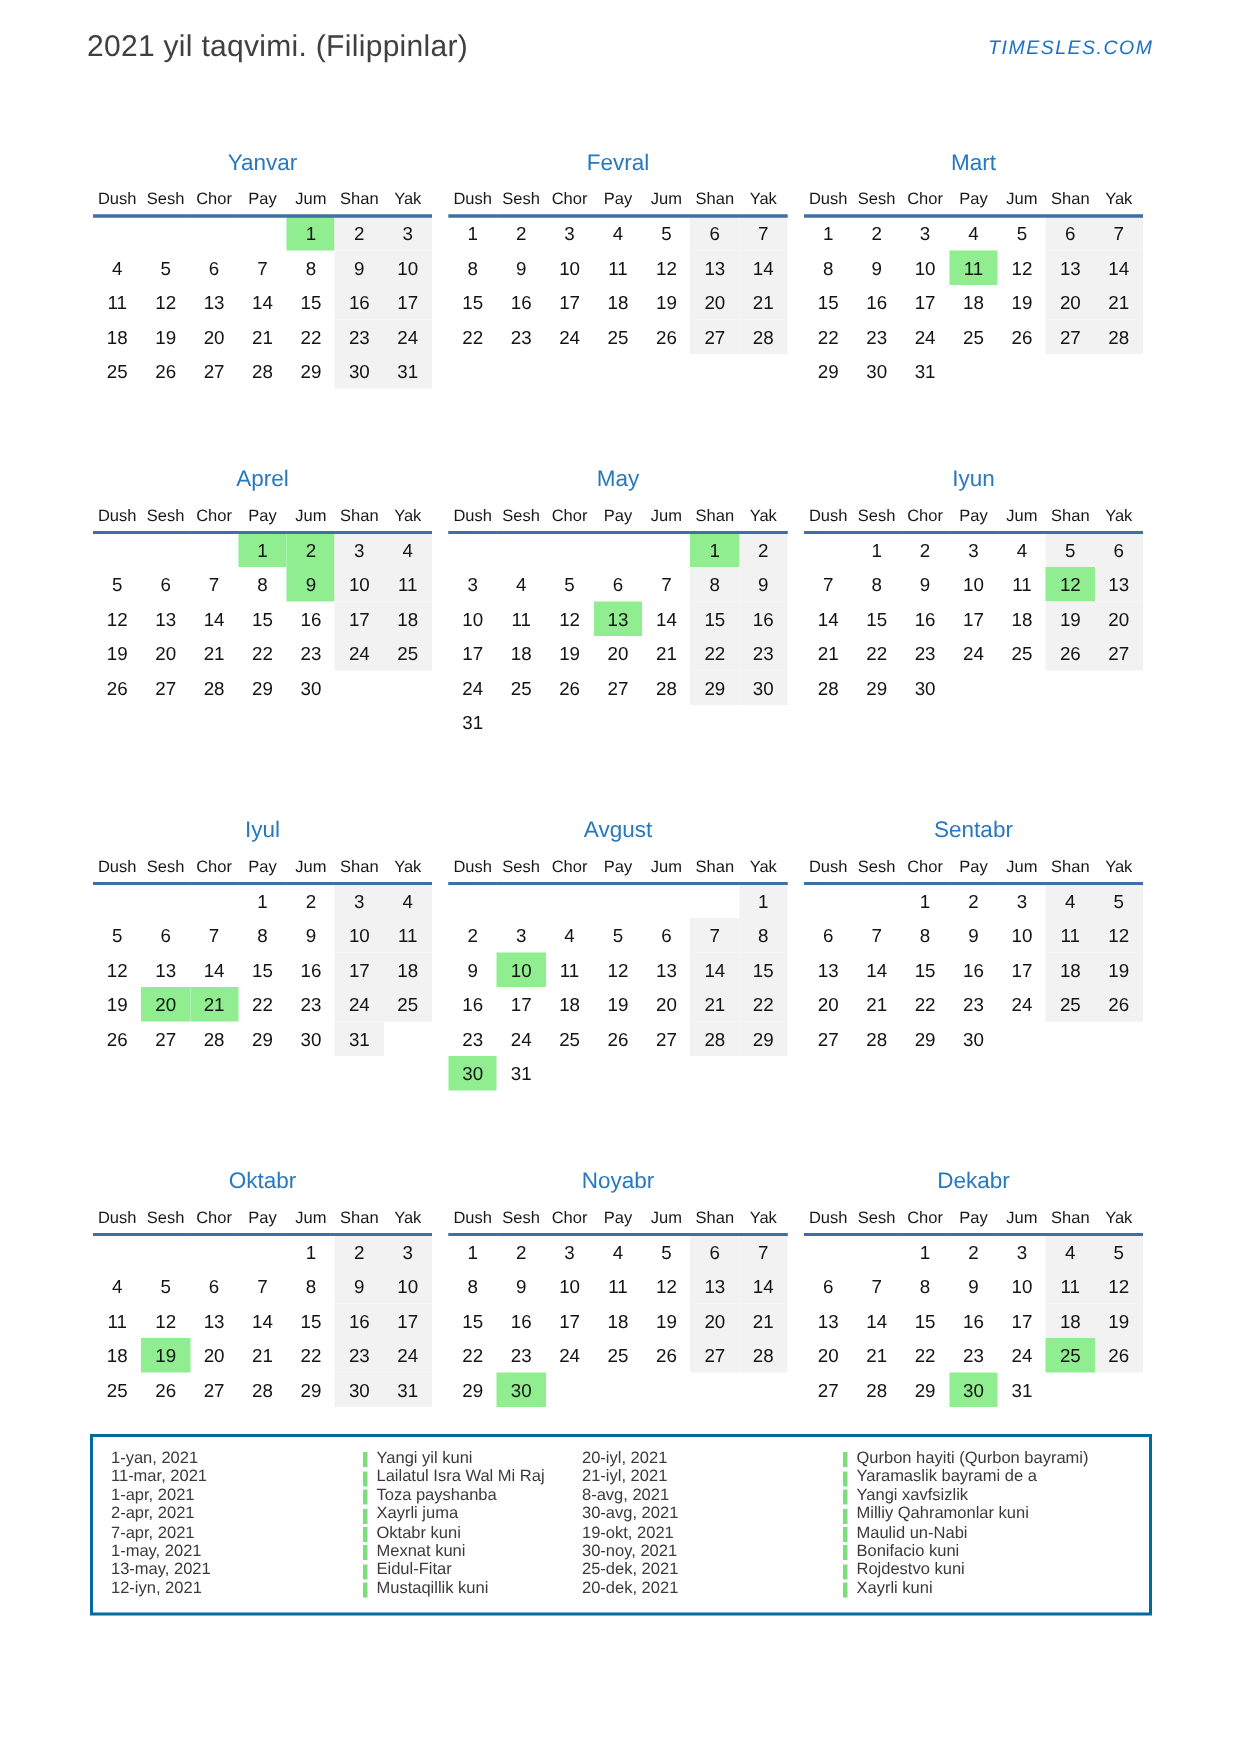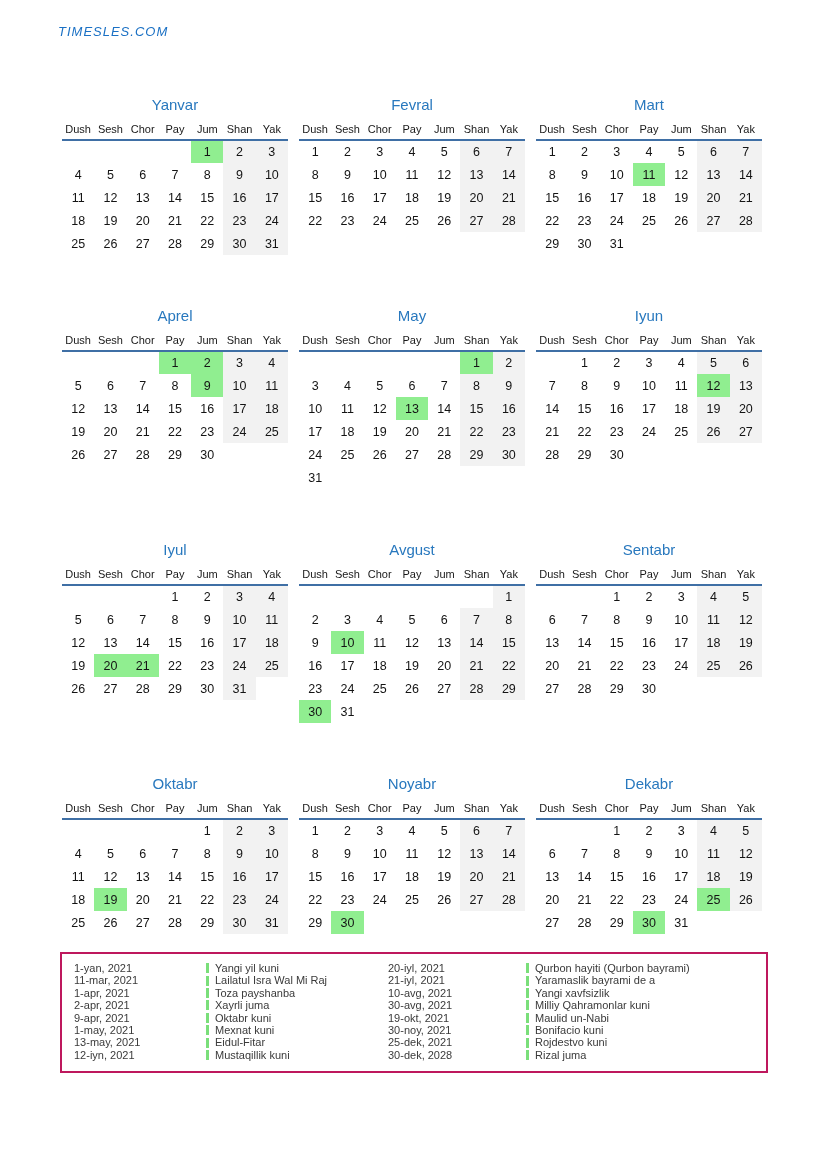--- a/index.html
+++ b/index.html
@@ -69,51 +69,52 @@
     height:23px;
     text-align:center;
     font-size:12.5px;
     color:#141414;
   }
   table.month-table td.weekend{background:var(--weekend-gray);}
   table.month-table td.holiday{background:var(--holiday-green);}
   .legend-box{
     margin:18px 0 0 60px;
     width:708px;
-    border:2px solid #be185d;
+    border:2px solid #0369a1;
     padding:8px 4px 10px 12px;
   }
   .legend-grid{
     display:grid;
     grid-template-columns:132px 182px 138px 1fr;
     row-gap:0;
   }
   .legend-date{
     font-size:11px;
     line-height:12.4px;
     color:var(--text-gray);
   }
   .legend-name{
     font-size:11px;
     line-height:12.4px;
     color:var(--text-gray);
-    display:flex;align-items:center;
+    display:flex;align-items:flex-end;margin-left:36px;
   }
   .legend-marker{
     display:inline-block;
     width:3px;height:10px;
     background:var(--legend-green);
     margin-right:6px;
     flex:0 0 3px;
   }
 </style>
 </head>
 <body>
 
 <div class="page-header">
+  <div class="page-title">2021 yil taqvimi. (Filippinlar)</div>
   <a class="site-link" href="#">TIMESLES.COM</a>
 </div>
 
 <div class="months-grid">
   <div class="month">
     <div class="month-title">Yanvar</div>
     <table class="month-table">
       <thead>
           <tr>
             <th>Dush</th>
@@ -909,36 +910,36 @@
       <div class="legend-date">21-iyl, 2021</div>
       <div class="legend-name">
         <span class="legend-marker"></span>
         <span>Yaramaslik bayrami de a</span>
       </div>
       <div class="legend-date">1-apr, 2021</div>
       <div class="legend-name">
         <span class="legend-marker"></span>
         <span>Toza payshanba</span>
       </div>
-      <div class="legend-date">10-avg, 2021</div>
+      <div class="legend-date">8-avg, 2021</div>
       <div class="legend-name">
         <span class="legend-marker"></span>
         <span>Yangi xavfsizlik</span>
       </div>
       <div class="legend-date">2-apr, 2021</div>
       <div class="legend-name">
         <span class="legend-marker"></span>
         <span>Xayrli juma</span>
       </div>
       <div class="legend-date">30-avg, 2021</div>
       <div class="legend-name">
         <span class="legend-marker"></span>
         <span>Milliy Qahramonlar kuni</span>
       </div>
-      <div class="legend-date">9-apr, 2021</div>
+      <div class="legend-date">7-apr, 2021</div>
       <div class="legend-name">
         <span class="legend-marker"></span>
         <span>Oktabr kuni</span>
       </div>
       <div class="legend-date">19-okt, 2021</div>
       <div class="legend-name">
         <span class="legend-marker"></span>
         <span>Maulid un-Nabi</span>
       </div>
       <div class="legend-date">1-may, 2021</div>
@@ -959,19 +960,19 @@
       <div class="legend-date">25-dek, 2021</div>
       <div class="legend-name">
         <span class="legend-marker"></span>
         <span>Rojdestvo kuni</span>
       </div>
       <div class="legend-date">12-iyn, 2021</div>
       <div class="legend-name">
         <span class="legend-marker"></span>
         <span>Mustaqillik kuni</span>
       </div>
-      <div class="legend-date">30-dek, 2028</div>
-      <div class="legend-name">
-        <span class="legend-marker"></span>
-        <span>Rizal juma</span>
+      <div class="legend-date">20-dek, 2021</div>
+      <div class="legend-name">
+        <span class="legend-marker"></span>
+        <span>Xayrli kuni</span>
       </div>
     </div>
 </div>
 
 </body></html>

